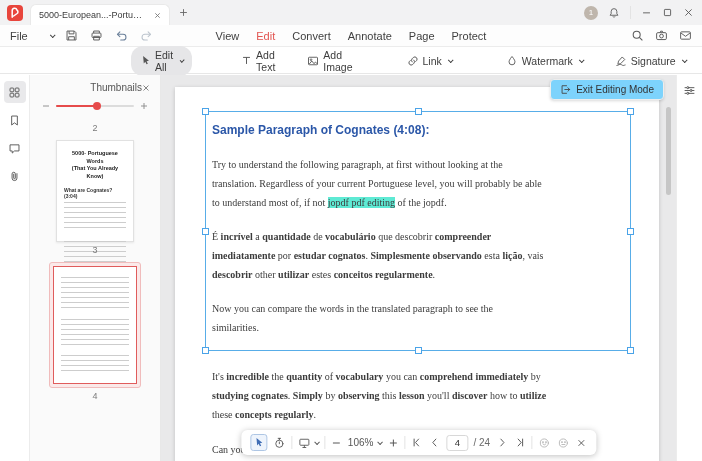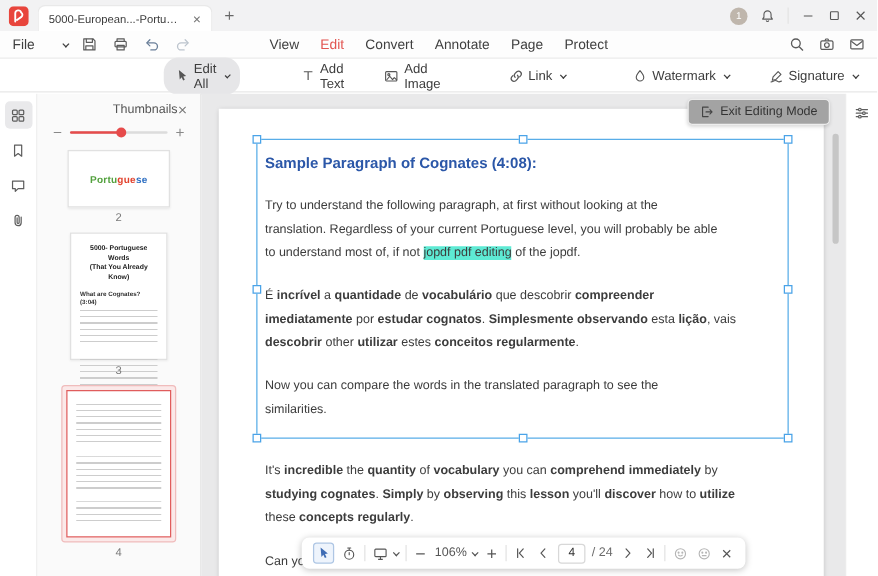--- a/index.html
+++ b/index.html
@@ -55,34 +55,34 @@
   .t3 .h { font-size:5.5px; font-weight:bold; color:#222; line-height:1.4; }
   .t3 .c { font-size:5px; font-weight:bold; color:#333; text-align:left; margin:6px 0 3px; }
   .lines { background:repeating-linear-gradient(to bottom,#cdcdcd 0 1px,transparent 1px 5px); }
   .t4wrap { background:#fbe9e9; border:1px solid #f0bcbc; border-radius:3px; padding:3px; }
   .t4 { width:84px; height:118px; border:1.5px solid #e05c5c; background:#fff; box-shadow:none; padding:10px 7px; }
 
   
   .docarea { flex:1; background:#e9e9ea; position:relative; overflow:hidden; }
   .page { position:absolute; left:14px; top:12px; width:484px; height:660px; background:#fff; box-shadow:0 1px 4px rgba(0,0,0,.18); }
   .textcol { position:absolute; left:30px; top:24px; width:426px; font-size:10px; line-height:19px; color:#3c3c3c; }
-  .textcol p, .textcol .rich { white-space:pre-wrap; }
+  .textcol p, .textcol .rich { white-space:pre-wrap;font-family:Liberation Serif, serif; }
   .selbox { position:relative; border:1px solid #58ade8; padding:9px 8px 4px 6px; }
   .selbox .hd { font-size:12px; font-weight:bold; color:#2b57a8; margin-bottom:15px; white-space:nowrap; }
   .selbox p { margin-bottom:15px; }
   .selbox p:last-child { margin-bottom:9px; }
   .b { font-weight:bold; }
   .hl { background:#5eead4; }
   .hdl { position:absolute; width:7px; height:7px; background:#fff; border:1px solid #4aa3e8; }
   .h-tl{left:-4px;top:-4px;} .h-tm{left:calc(50% - 3.5px);top:-4px;} .h-tr{right:-4px;top:-4px;}
   .h-ml{left:-4px;top:calc(50% - 3.5px);} .h-mr{right:-4px;top:calc(50% - 3.5px);}
   .h-bl{left:-4px;bottom:-4px;} .h-bm{left:calc(50% - 3.5px);bottom:-4px;} .h-br{right:-4px;bottom:-4px;}
   .after { margin:16px 0 0 7px; }
 
-  .exitbtn { position:absolute; top:4px; right:12px; background:#a3a3a3; border:1px solid #ededed; border-radius:4px; box-shadow:0 1px 3px rgba(0,0,0,.15); display:flex; align-items:center; gap:5px; padding:4px 9px; font-size:10px; color:#333; z-index:5; }
+  .exitbtn { position:absolute; top:4px; right:12px; background:#7dd3fc; border:1px solid #ededed; border-radius:4px; box-shadow:0 1px 3px rgba(0,0,0,.15); display:flex; align-items:center; gap:5px; padding:4px 9px; font-size:10px; color:#333; z-index:5; }
   .vscroll { position:absolute; right:5px; top:32px; width:5px; height:88px; background:#c6c6c6; border-radius:3px; z-index:4; }
 
   
   .floatbar { position:absolute; left:50%; bottom:6px; transform:translateX(-50%); background:#fff; border-radius:6px; box-shadow:0 1px 6px rgba(0,0,0,.25); display:flex; align-items:center; gap:5px; padding:4px 9px; color:#555; font-size:10px; z-index:6; white-space:nowrap; }
   .fb-sel { border:1px solid #aec6e4; background:#eef4fc; border-radius:3px; padding:2px; color:#3f6db5; }
   .fb-it { padding:1px; color:#565656; display:flex; align-items:center; gap:2px; }
   .fb-it.grey { color:#b5b5b5; }
   .pageinput { width:22px; height:16px; border:1px solid #d8d8d8; border-radius:3px; text-align:center; font-size:9.5px; color:#333; font-family:"Liberation Sans",sans-serif; }
   .ptotal { color:#6a6a6a; }
 
@@ -324,23 +324,20 @@
             <span class="fill"></span>
             <span class="knob"></span>
           </span>
         <span>
             <svg width="8" height="8" viewBox="0 0 16 16" stroke="#888" stroke-width="1.8" fill="none">
               <path d="M8 2v12M2 8h12"></path>
             </svg>
           </span>
       </div>
       <div class="thumbs">
-        <div class="thumb t2">
-            <span class="rich"><span style="color: rgb(83, 161, 62);">Portu</span><span style="color: rgb(226, 67, 46);">gue</span><span style="color: rgb(46, 111, 194);">se</span></span>
-          </div>
         <div class="tnum">2</div>
         <div class="thumb t3">
           <div class="h">5000- Portuguese Words</div>
           <div class="h">(That You Already Know)</div>
           <div class="c">What are Cognates? (3:04)</div>
           <div class="lines" style="height:26px"></div>
           <div class="c" style="height:4px"></div>
           <div class="lines" style="height:22px"></div>
         </div>
         <div class="tnum">3</div>

